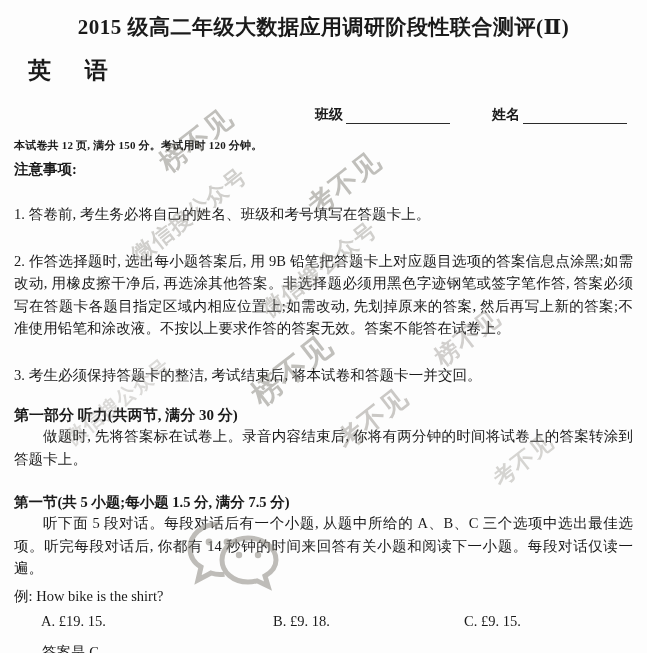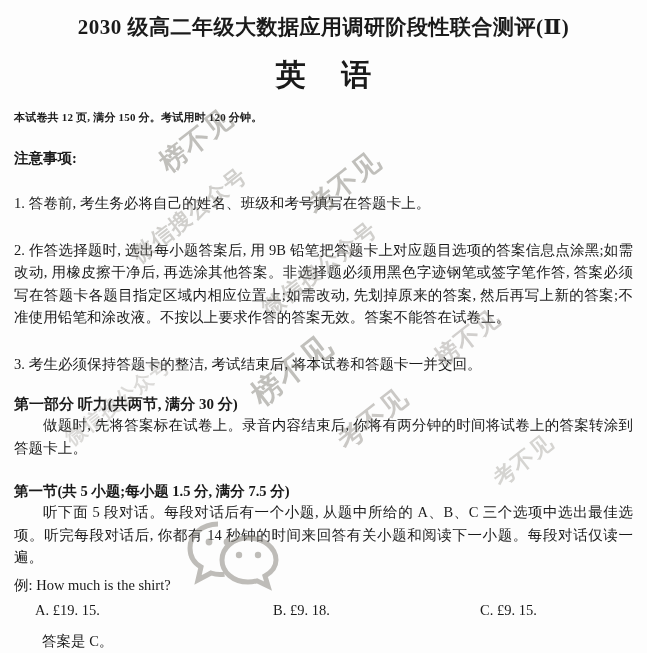--- a/index.html
+++ b/index.html
@@ -68,22 +68,22 @@
 
   .title {
     text-align: center;
     font-size: 21px;
     font-weight: 700;
     letter-spacing: 0.5px;
     margin: 14px 0 0 0;
     line-height: 1.3;
   }
   .subject {
-    text-align: center;
-    font-size: 30px;
+    text-align: left;
+    font-size: 23px;
     font-weight: 700;
     margin: 14px 0 0 0;
     letter-spacing: 14px;
     padding-left: 14px;
   }
 
   .idfields {
     margin: 20px 0 0 0;
     display: flex;
     justify-content: flex-end;
@@ -104,21 +104,21 @@
 
   .bold-line {
     font-size: 11px;
     font-weight: 700;
     margin-top: 14px;
     letter-spacing: 0.2px;
   }
   .notice-head {
     font-size: 14.5px;
     font-weight: 700;
-    margin-top: 24px;
+    margin-top: 7px;
   }
   .notice-item {
     font-size: 14.5px;
     margin-top: 24px;
     line-height: 1.55;
     text-align: justify;
     letter-spacing: 0.1px;
   }
 
   .part-head {
@@ -146,23 +146,23 @@
   }
   .answer-note { font-size: 14.5px; margin-top: 8px; padding-left: 28px; }
 
   .options {
     position: relative;
     height: 22px;
     margin-top: 5px;
     font-size: 14.5px;
   }
   .opt { position: absolute; white-space: nowrap; }
-  .opt-a { left: 21px; }
+  .opt-a { left: 27px; }
   .opt-b { left: 259px; }
-  .opt-c { left: 466px; }
+  .opt-c { left: 450px; }
 </style>
 </head>
 <body>
 
 <div class="page">
 
   <div class="wm-layer">
     <div class="wm wm-a">榜不见</div>
     <div class="wm wm-b">微信搜公众号</div>
     <div class="wm wm-c">考不见</div>
@@ -182,36 +182,46 @@
     <g fill="#8b8880">
       <circle cx="23" cy="26" r="3.4"></circle>
       <circle cx="41" cy="26" r="3.4"></circle>
       <circle cx="53" cy="39" r="3.2"></circle>
       <circle cx="72" cy="39" r="3.2"></circle>
     </g>
   </svg>
 
   <div class="content">
 
-    <div class="title">2030 级高二年级大数据应用调研阶段性联合测评(Ⅱ)</div>
+    <div class="title">2015 级高二年级大数据应用调研阶段性联合测评(Ⅱ)</div>
     <div class="subject">英 语</div>
 
+    <div class="idfields">
+      <div class="idfield">
+        <span>班级</span>
+        <span class="idline"></span>
+      </div>
+      <div class="idfield">
+        <span>姓名</span>
+        <span class="idline"></span>
+      </div>
+    </div>
 
     <div class="bold-line">本试卷共 12 页, 满分 150 分。考试用时 120 分钟。</div>
     <div class="notice-head">注意事项:</div>
     <div class="notice-item">1. 答卷前, 考生务必将自己的姓名、班级和考号填写在答题卡上。</div>
     <div class="notice-item">2. 作答选择题时, 选出每小题答案后, 用 9B 铅笔把答题卡上对应题目选项的答案信息点涂黑;如需改动, 用橡皮擦干净后, 再选涂其他答案。非选择题必须用黑色字迹钢笔或签字笔作答, 答案必须写在答题卡各题目指定区域内相应位置上;如需改动, 先划掉原来的答案, 然后再写上新的答案;不准使用铅笔和涂改液。不按以上要求作答的答案无效。答案不能答在试卷上。</div>
     <div class="notice-item">3. 考生必须保持答题卡的整洁, 考试结束后, 将本试卷和答题卡一并交回。</div>
 
     <div class="part-head">第一部分  听力(共两节, 满分 30 分)</div>
     <div class="para">做题时, 先将答案标在试卷上。录音内容结束后, 你将有两分钟的时间将试卷上的答案转涂到答题卡上。</div>
     <div class="section-head">第一节(共 5 小题;每小题 1.5 分, 满分 7.5 分)</div>
     <div class="para">听下面 5 段对话。每段对话后有一个小题, 从题中所给的 A、B、C 三个选项中选出最佳选项。听完每段对话后, 你都有 14 秒钟的时间来回答有关小题和阅读下一小题。每段对话仅读一遍。</div>
 
-    <div class="qline">例: How much is the shirt?</div>
+    <div class="qline">例: How bike is the shirt?</div>
     <div class="options">
       <span class="opt opt-a">A. £19. 15.</span>
       <span class="opt opt-b">B. £9. 18.</span>
       <span class="opt opt-c">C. £9. 15.</span>
     </div>
     <div class="answer-note">答案是 C。</div>
 
     <div class="options">
       <span class="opt opt-a">A. By bus.</span>
       <span class="opt opt-b">B. By car.</span>

